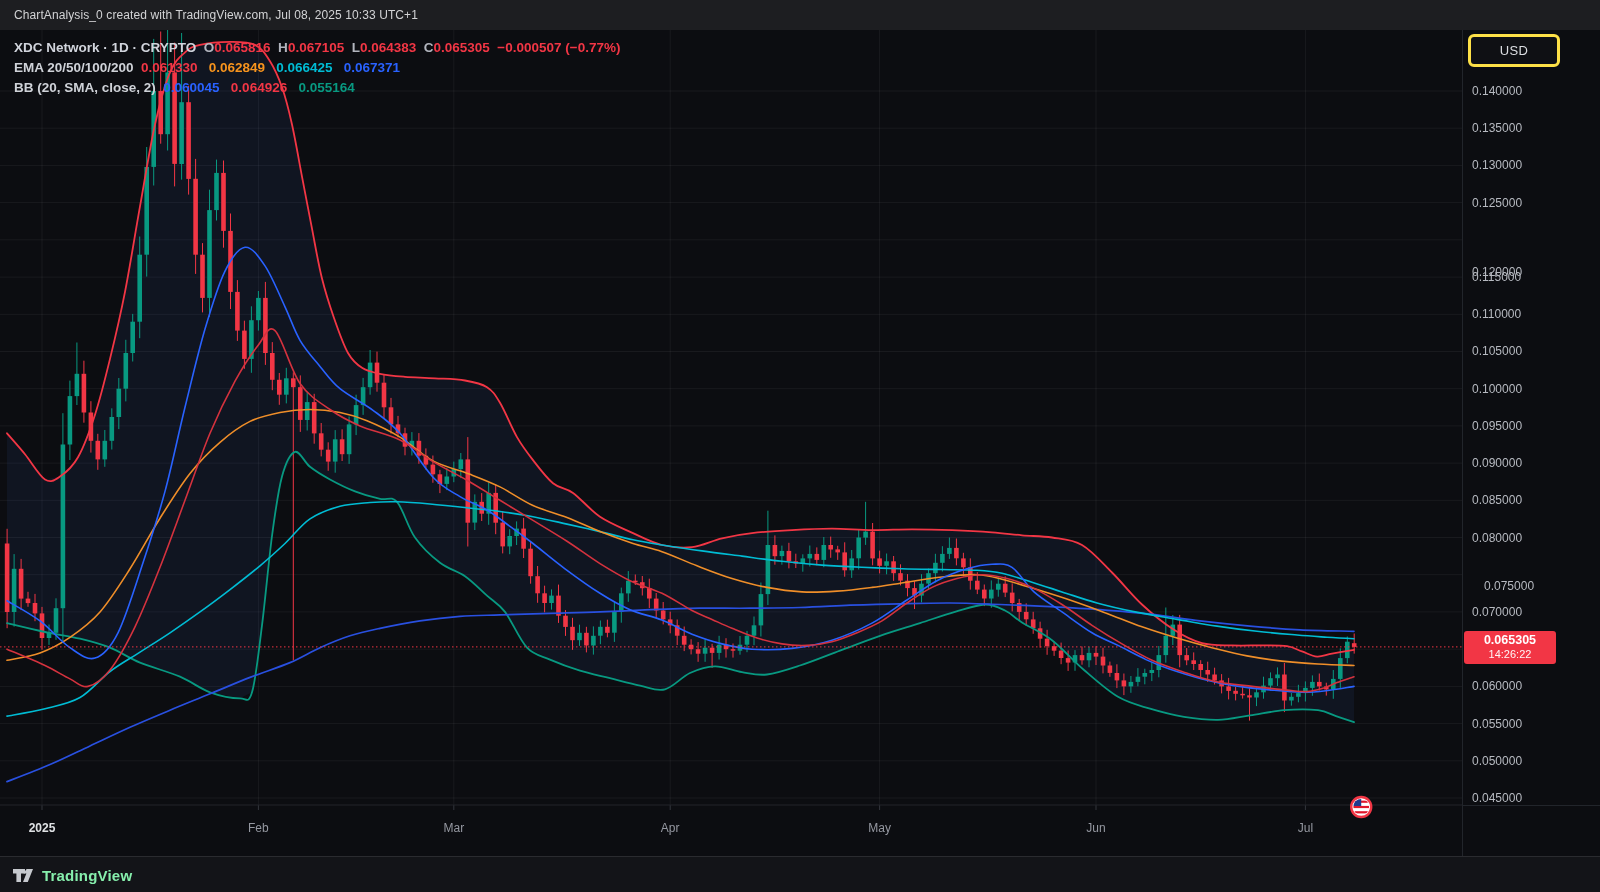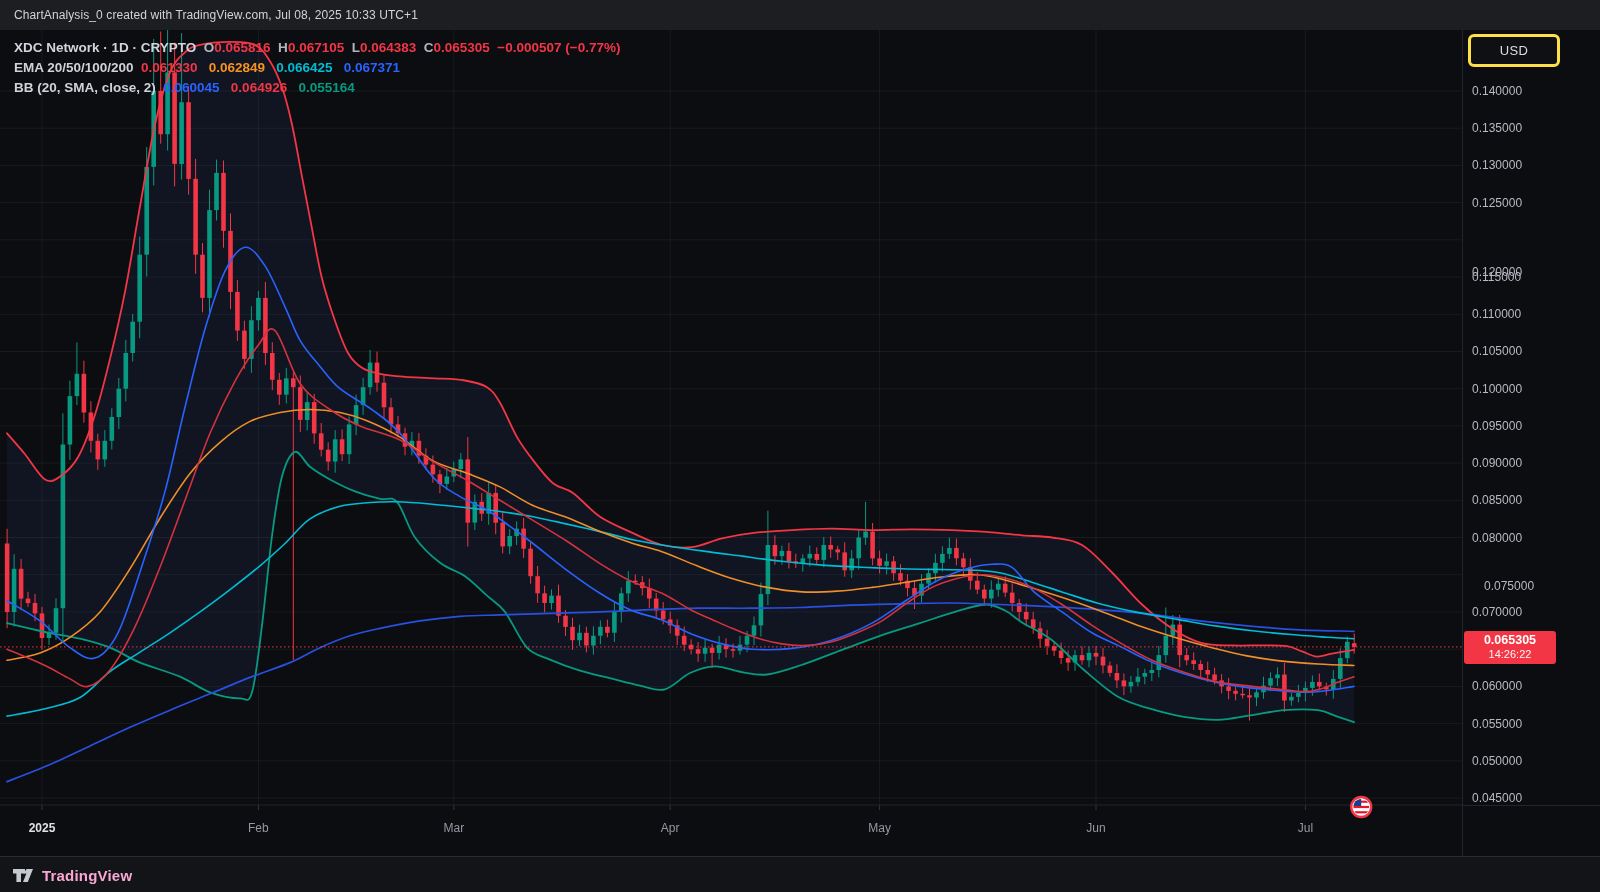--- a/index.html
+++ b/index.html
@@ -29,21 +29,21 @@
     letter-spacing:.4px;background:rgba(18,19,23,.6);cursor:pointer;}
   #price-tag{position:absolute;left:1px;width:92px;border-radius:3px;background:#f23645;color:#fff;
     text-align:center;padding:2px 0 3px 0;z-index:6;}
   #price-tag .pt-price{font-size:12.5px;font-weight:bold;line-height:15px;}
   #price-tag .pt-count{font-size:11px;line-height:13px;opacity:.95;}
   #axis-hsep{position:absolute;left:0;top:775px;width:138px;height:1px;background:#22252b;}
   
   #bottombar{position:absolute;left:0;top:856px;width:1600px;height:36px;background:#131418;
     border-top:1px solid #2a2b2f;display:flex;align-items:center;}
   #tv-logo{margin-left:12px;display:flex;align-items:center;}
-  #brand-name{color:#f9a8d4;font-size:15px;font-weight:bold;margin-left:8px;letter-spacing:.2px;}
+  #brand-name{color:#86efac;font-size:15px;font-weight:bold;margin-left:8px;letter-spacing:.2px;}
 </style>
 </head>
 <body>
 
 <div id="app">
 
   <div id="topbar">
     <span class="title">ChartAnalysis_0 created with TradingView.com, Jul 08, 2025 10:33 UTC+1</span>
   </div>
 

